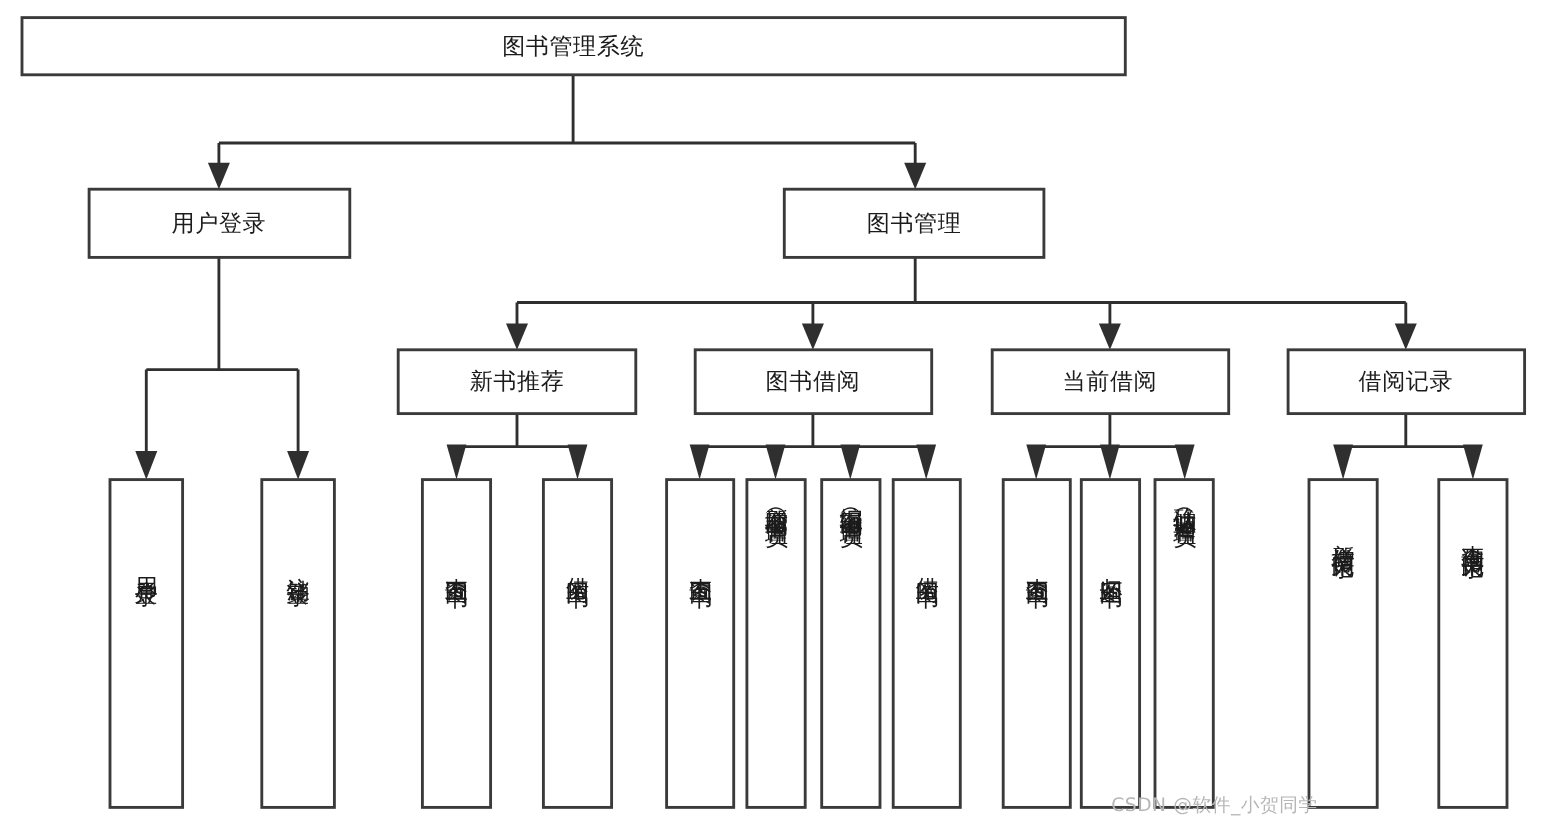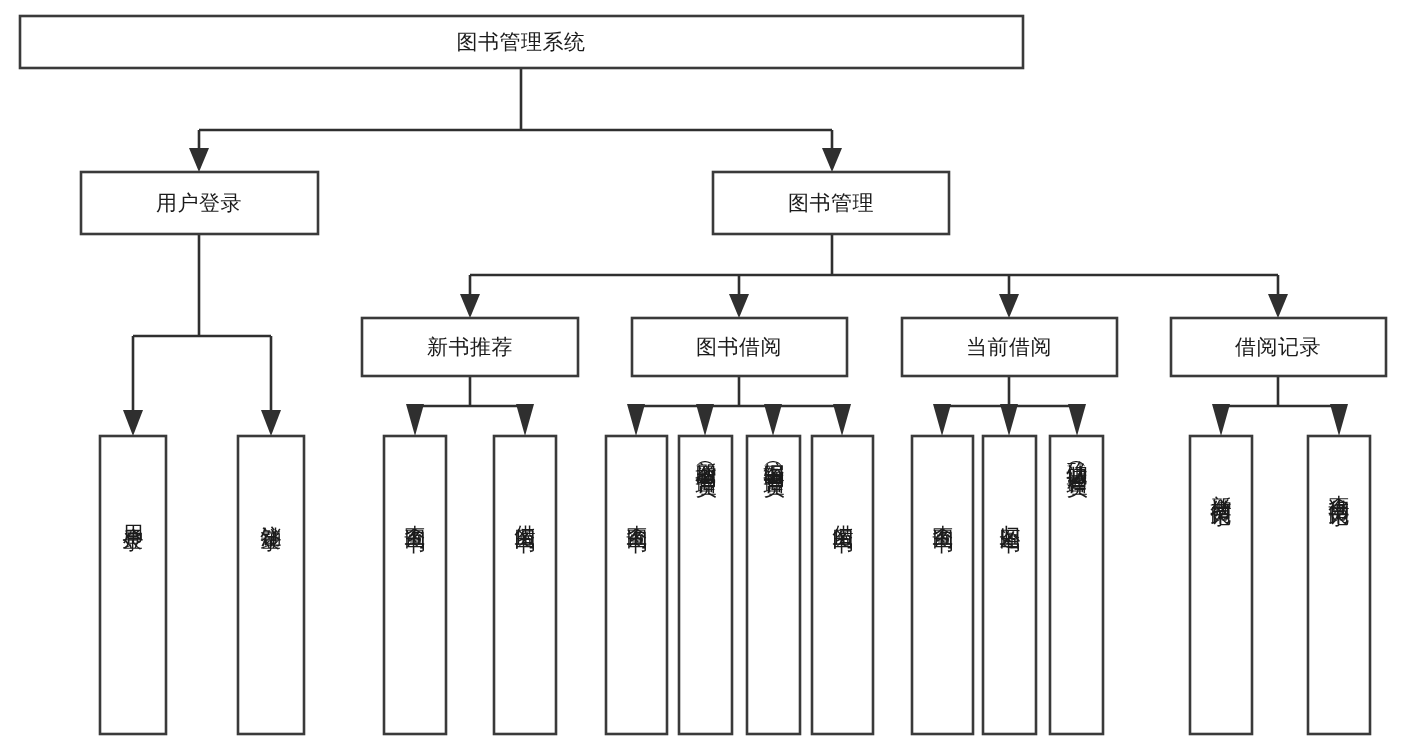--- a/index.html
+++ b/index.html
@@ -179,14 +179,15 @@
   <div class="node-label-v" style="left:763px; top:444px;">编辑图书（管理员）</div>
   <div class="node-label-v" style="left:832px; top:508px;">借阅图书</div>
 
   <div class="node-label-v" style="left:932px; top:508px;">查询图书</div>
   <div class="node-label-v" style="left:999px; top:508px;">归还图书</div>
   <div class="node-label-v" style="left:1066px; top:444px;">确认归还（管理员）</div>
 
   <div class="node-label-v" style="left:1210px; top:478px;">新增借阅记录</div>
   <div class="node-label-v" style="left:1328px; top:478px;">查询借阅记录</div>
 
+  <div class="watermark">CSDN @软件_小贺同学</div>
 
 </div>
 
 </body></html>

